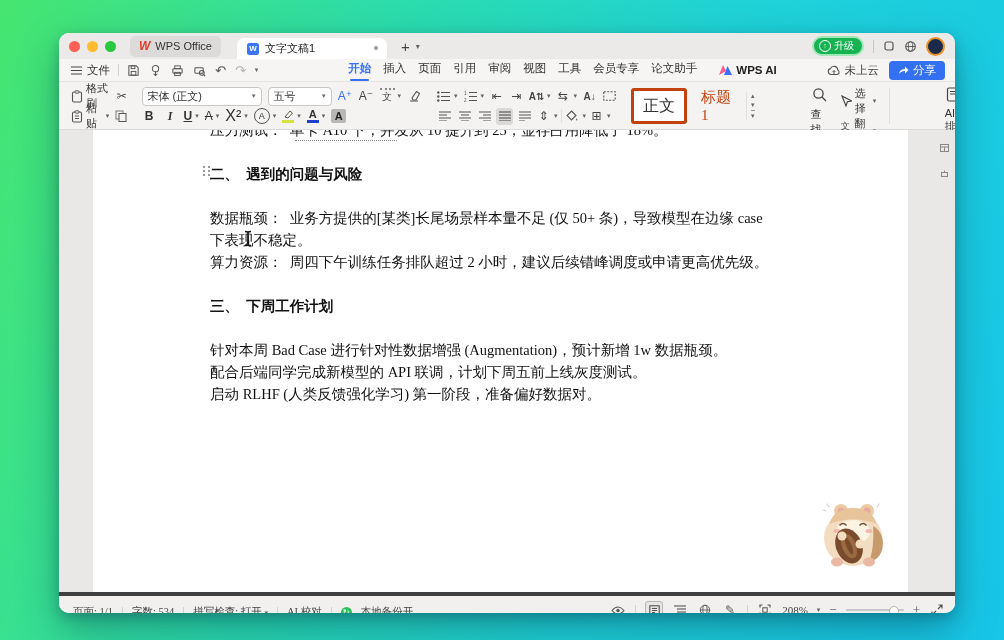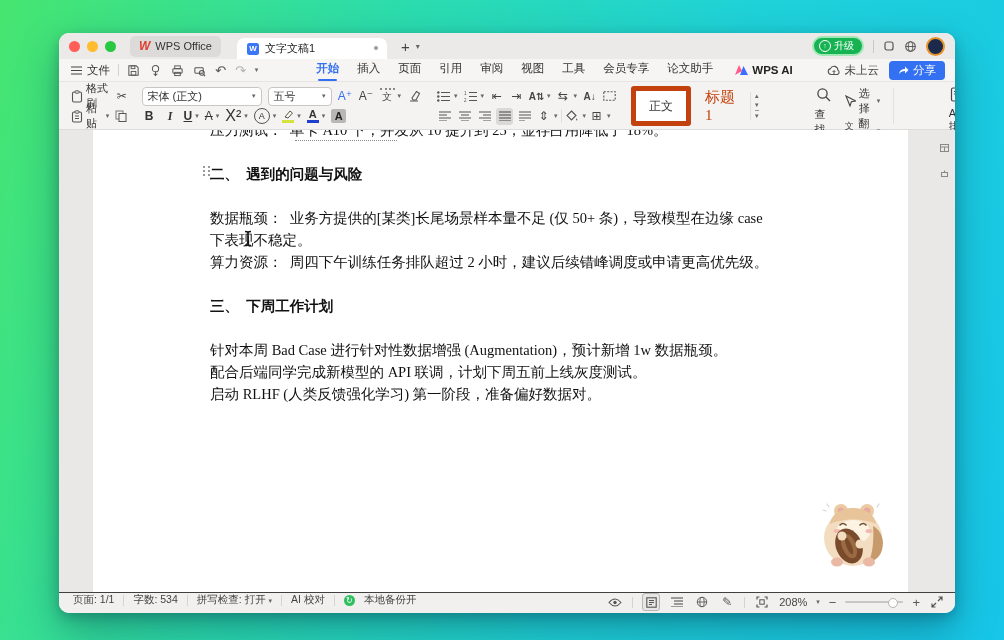--- a/index.html
+++ b/index.html
@@ -36,21 +36,21 @@
   .tbsep{width:1px;height:13px;background:#c9c7c5;}
   .ghosticon{color:#555;font-size:12px;display:flex;align-items:center;}
   .avatar{width:15px;height:15px;border-radius:50%;background:#1b2a4a;border:2px solid #e8932c;}
   
   .menubar{height:22px;background:#f6f5f3;display:flex;align-items:center;font-size:11.5px;color:#333;position:relative;border-bottom:1px solid #e7e5e3;}
   .mb-file{display:flex;align-items:center;gap:5px;margin-left:12px;}
   .msep{width:1px;height:12px;background:#d5d3d1;margin:0 8px;}
   .qicons{display:flex;align-items:center;gap:9px;color:#555;}
   .qicons svg{display:block;}
   .dim{color:#b5b3b1;}
-  .mtabs{display:flex;gap:18px;margin-left:58px;}
+  .mtabs{display:flex;gap:12px;margin-left:90px;}
   .mtab{color:#333;position:relative;padding-bottom:3px;}
   .mtab.active{color:#3470f2;font-weight:bold;}
   .mtab.active::after{content:"";position:absolute;left:2px;right:2px;bottom:-2px;height:2px;background:#3470f2;border-radius:1px;}
   .wpsai{display:flex;align-items:center;gap:4px;margin-left:22px;font-weight:bold;color:#222;}
   .mb-right{position:absolute;right:10px;display:flex;align-items:center;gap:10px;}
   .cloudbtn{display:flex;align-items:center;gap:4px;color:#444;}
   .sharebtn{background:#3470f2;color:#fff;border-radius:4px;padding:2px 9px;display:flex;align-items:center;gap:4px;height:15px;}
   
   .ribbon{height:48px;background:#f4f3f1;display:flex;align-items:stretch;padding:3px 6px 2px 8px;box-sizing:border-box;border-bottom:1px solid #dedcda;}
   .rgroup{display:flex;flex-direction:column;justify-content:space-between;padding:1px 4px;}
@@ -65,42 +65,42 @@
   .glyph{font-weight:bold;font-size:12px;color:#333;}
   .ital{font-style:italic;font-family:"Liberation Serif",serif;}
   .undl{text-decoration:underline;}
   .strk{text-decoration:line-through;font-weight:normal;}
   .circA{width:14px;height:14px;border:1px solid #555;border-radius:50%;font-size:9px;display:flex;align-items:center;justify-content:center;}
   .colorbar{display:flex;flex-direction:column;align-items:center;line-height:1;}
   .colorbar .bar{width:12px;height:3px;margin-top:1px;}
   .shadeA{background:#b9b7b5;color:#222;width:15px;height:14px;display:flex;align-items:center;justify-content:center;font-weight:bold;font-size:11px;border-radius:2px;}
   .pbtn{width:17px;height:17px;display:flex;align-items:center;justify-content:center;border-radius:3px;color:#444;font-size:12px;}
   .pbtn.active{background:#dbd9d7;}
-  .styleNormal{width:66px;height:30px;background:#fff;border:5px solid #c2410c;border-radius:3px;
-    display:flex;align-items:center;justify-content:center;font-size:12px;color:#333;align-self:center;}
+  .styleNormal{width:66px;height:30px;background:#fff;border:3px solid #c2410c;border-radius:3px;
+    display:flex;align-items:center;justify-content:center;font-size:16px;color:#333;align-self:center;}
   .styleH1{font-size:15px;color:#c2410c;display:flex;align-items:center;gap:4px;padding:0 12px;font-family:"Liberation Serif",serif;}
   .spincol{display:flex;flex-direction:column;justify-content:center;gap:1px;color:#666;font-size:7px;align-items:center;border-left:1px solid #e2e0de;padding-left:4px;}
   .bigbtn{display:flex;flex-direction:column;align-items:center;justify-content:space-between;height:42px;padding:1px 2px;margin-left:40px;}
   .vcol{display:flex;flex-direction:column;justify-content:space-between;height:42px;}
   
   .canvas{position:relative;height:462px;background:#e9e8e6;overflow:hidden;}
   .page{position:absolute;left:34px;top:0;width:815px;height:462px;background:#fff;overflow:hidden;}
   .doc{margin:-11px 0 0 117px;width:586px;font-family:"Liberation Serif","DejaVu Serif",serif;
     font-size:14.5px;color:#111;}
   .dline{height:22px;line-height:22px;white-space:pre;}
   .dline.heading{font-weight:bold;}
   .squiggle{position:absolute;left:202px;top:9px;width:102px;border-bottom:1.5px dotted #8a8a8a;height:1px;}
   .draghandle{position:absolute;left:110px;top:36px;display:grid;grid-template-columns:3px 3px;gap:2px;}
   .draghandle i{width:2px;height:2px;background:#777;border-radius:50%;}
   .ibeam{position:absolute;left:149px;top:100px;}
   .margin-tools{position:absolute;right:6px;top:8px;display:flex;flex-direction:column;gap:7px;align-items:center;color:#8a8886;}
   .hamster{position:absolute;left:722px;top:368px;}
   
-  .statusbar{height:23px;background:#f1f0ee;border-top:1px solid #404040;display:flex;align-items:flex-start;
-    font-size:10.5px;color:#444;position:relative;}
+  .statusbar{height:23px;background:#f1f0ee;border-top:4px solid #404040;display:flex;align-items:flex-end;
+    font-size:10.5px;color:#444;position:relative;font-family:Liberation Serif, serif;}
   .sb-left{display:flex;align-items:center;gap:9px;margin-left:14px;}
   .ssep{width:1px;height:11px;background:#d5d3d1;}
   .greenball{width:11px;height:11px;border-radius:50%;background:#2fbf5f;color:#fff;font-size:8px;line-height:11px;text-align:center;}
   .sb-right{position:absolute;right:10px;display:flex;align-items:center;gap:9px;}
   .sbicon{display:flex;align-items:center;justify-content:center;width:16px;height:16px;color:#555;border-radius:3px;}
   .sbicon.active{border:1px solid #b9b7b5;background:#e7e6e4;}
   .ztrack{width:58px;height:2px;background:#c9c7c5;border-radius:1px;position:relative;}
   .zthumb{position:absolute;left:43px;top:-3px;width:8px;height:8px;border-radius:50%;background:#fdfdfd;border:1px solid #b5b3b1;}
   .zbtn{font-size:13px;color:#555;}
 </style>

